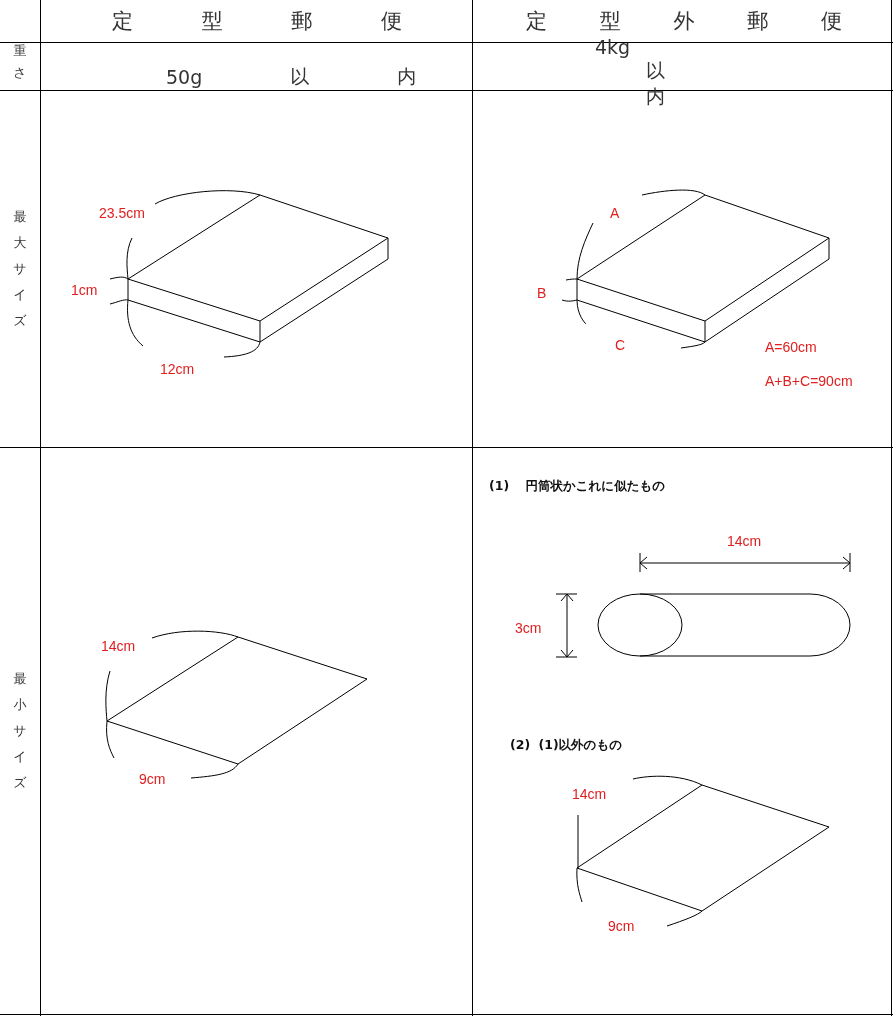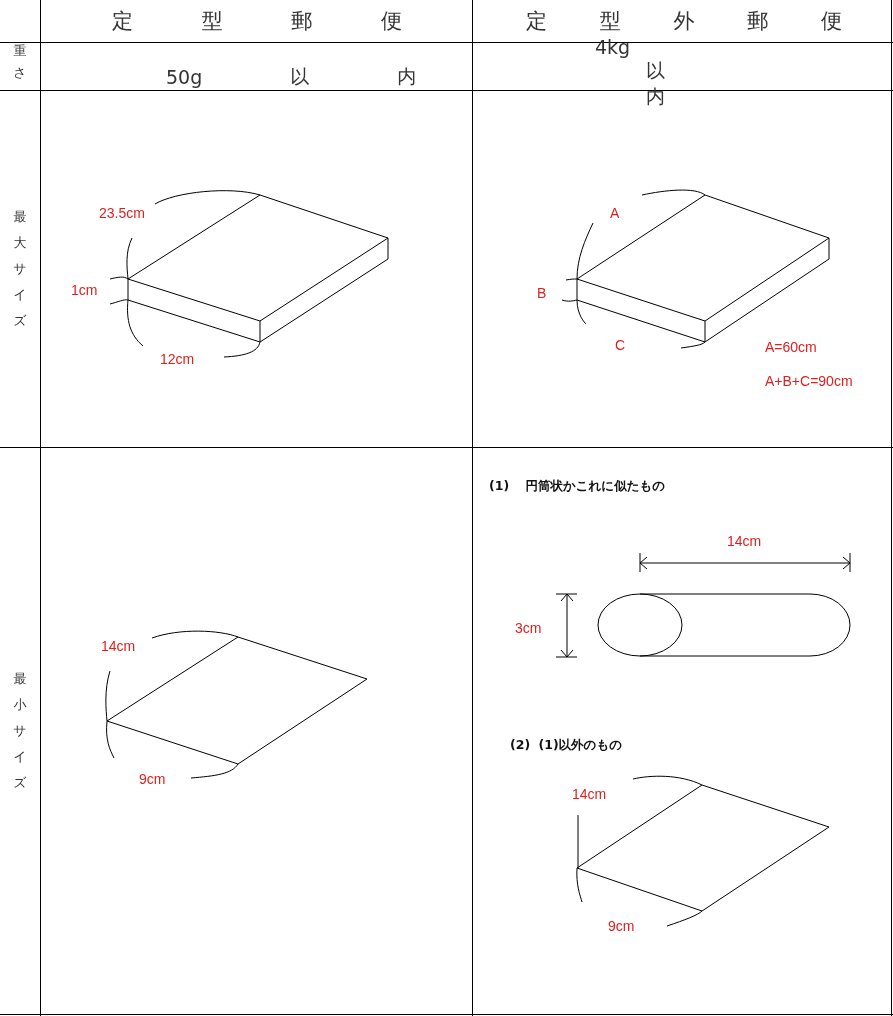--- a/index.html
+++ b/index.html
@@ -124,21 +124,21 @@
     <polygon points="577,868 702,785 829,827 702,911"></polygon>
     <path d="M633,779 C650,775 680,774 702,785"></path>
     <path d="M578,815 L578,868"></path>
     <path d="M577,868 C576,885 580,895 582,902"></path>
     <path d="M667,926 C685,920 698,915 702,911"></path>
   </g>
 </svg>
 
 <div class="red" style="left:99px;top:205px;">23.5cm</div>
 <div class="red" style="left:71px;top:282px;">1cm</div>
-<div class="red" style="left:160px;top:351px;">12cm</div>
+<div class="red" style="left:160px;top:361px;">12cm</div>
 
 <div class="red" style="left:610px;top:205px;">A</div>
 <div class="red" style="left:537px;top:285px;">B</div>
 <div class="red" style="left:615px;top:337px;">C</div>
 <div class="red" style="left:765px;top:339px;">A=60cm</div>
 <div class="red" style="left:765px;top:373px;">A+B+C=90cm</div>
 
 <div class="red" style="left:101px;top:638px;">14cm</div>
 <div class="red" style="left:139px;top:771px;">9cm</div>
 

